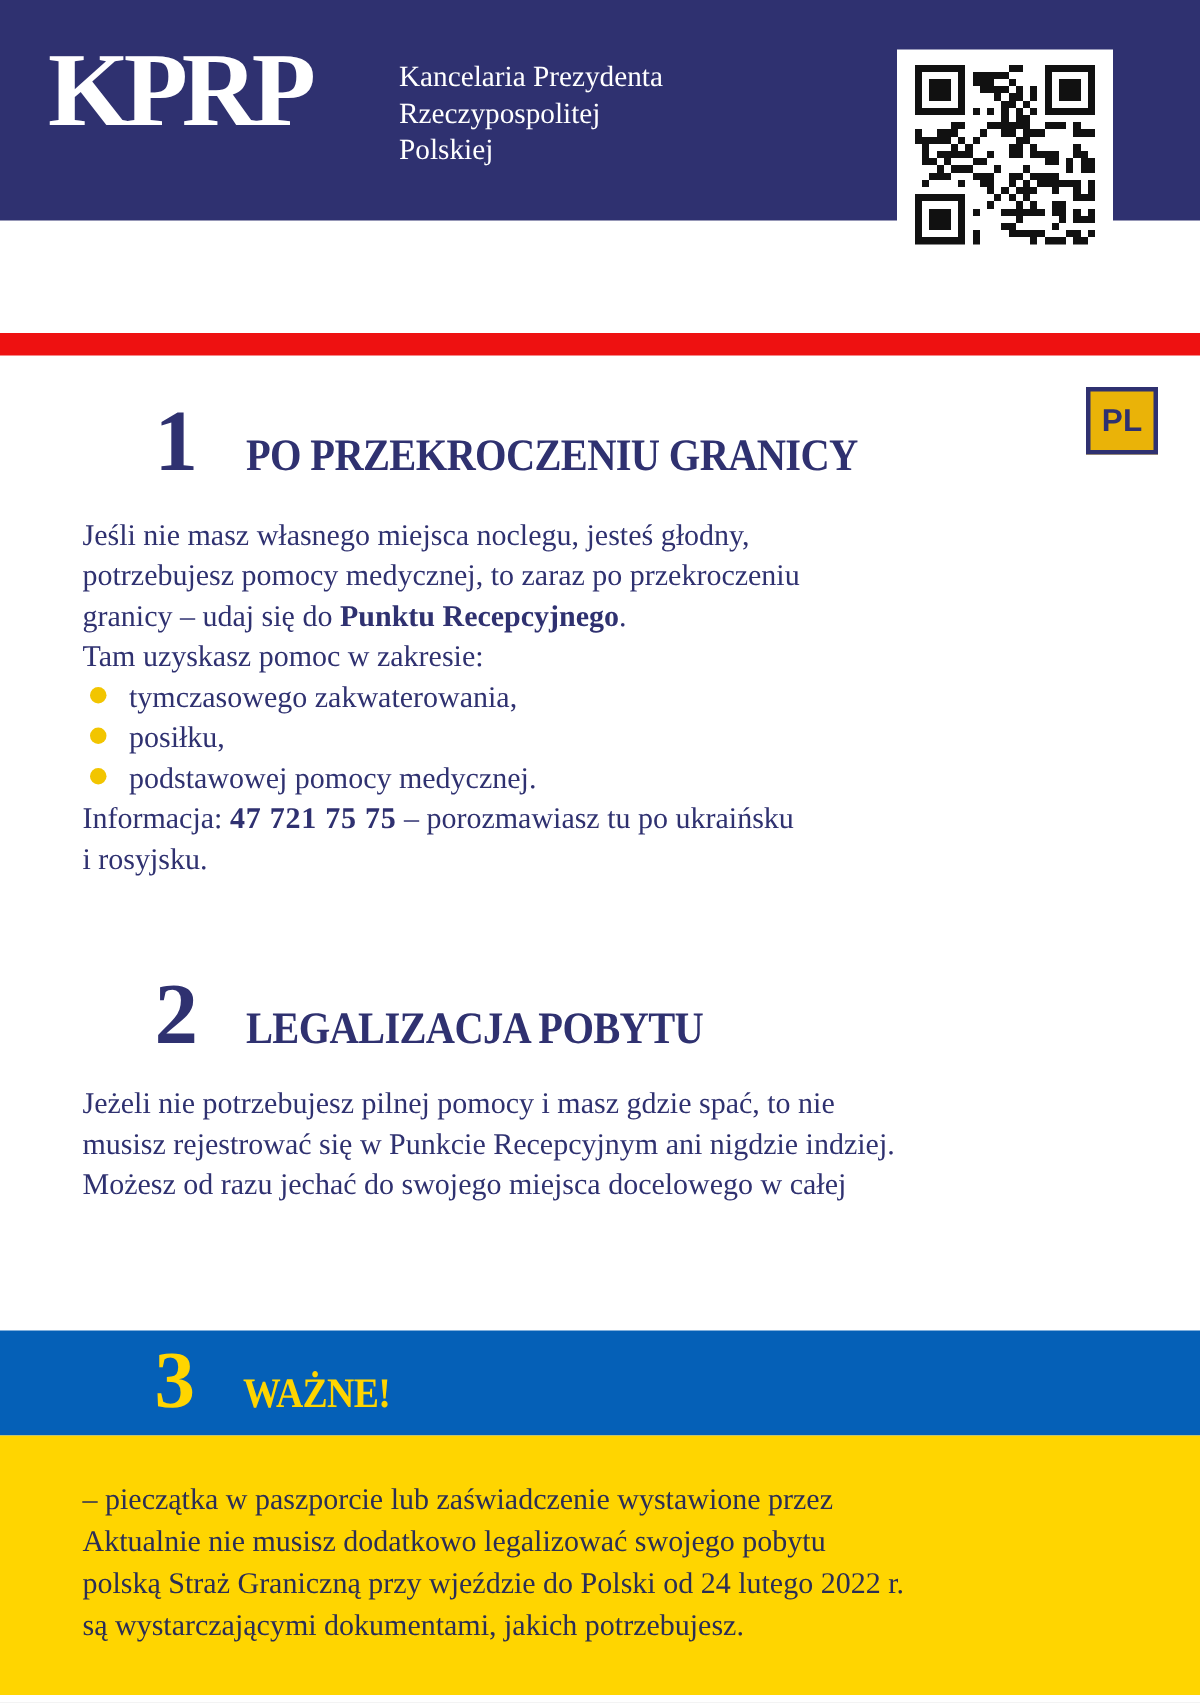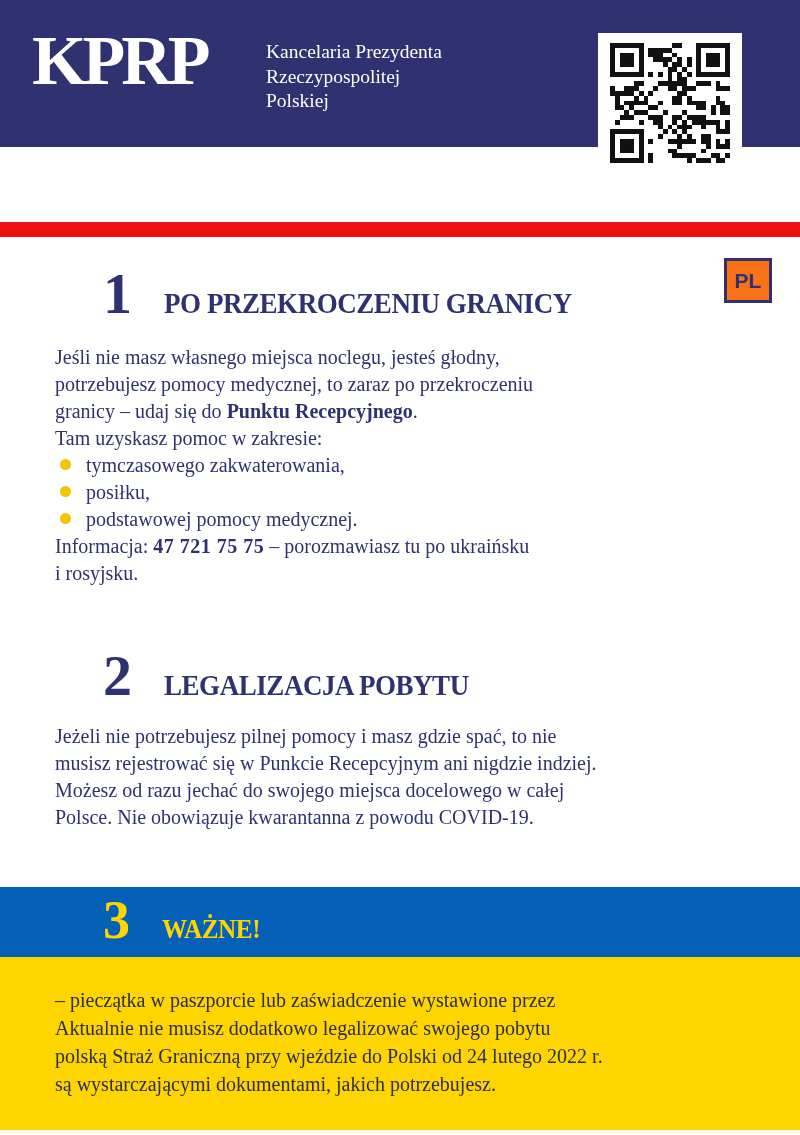--- a/index.html
+++ b/index.html
@@ -15,21 +15,21 @@
         font:bold 70px/1 "Liberation Serif",serif;letter-spacing:-4px;}
   .org{position:absolute;left:266px;top:40px;color:#fff;font-size:19.5px;line-height:24.5px;}
   .qr{position:absolute;left:598px;top:33px;width:144px;height:140px;background:#fff;}
   .qr svg{position:absolute;left:12px;top:10px;width:120px;height:120px;}
   
   .stripe{position:absolute;left:0;width:800px;}
   .stripe.w{top:207px;height:15px;background:#fff;}
   .stripe.r{top:222px;height:15px;background:var(--red);}
   
   .pl-badge{position:absolute;left:724px;top:258px;width:48px;height:45px;box-sizing:border-box;
-        border:3px solid var(--navy);background:#f97316;display:flex;align-items:center;justify-content:center;
+        border:3px solid var(--navy);background:#eab308;display:flex;align-items:center;justify-content:center;
         font:bold 21px "Liberation Sans",sans-serif;color:var(--navy);}
   
   .sec-head{position:absolute;left:103px;display:flex;align-items:baseline;gap:32px;color:var(--navy);white-space:nowrap;}
   .sec-head .num{font:bold 58px/1 "Liberation Serif",serif;}
   .sec-head .ttl{font:bold 30px/1 "Liberation Serif",serif;letter-spacing:-.5px;
         transform:scaleX(.9);transform-origin:left bottom;}
   .s1{top:265px;} .s2{top:647px;}
   .s3{top:893px;color:var(--yellow);} .s3 .num{font-size:54px;} .s3 .ttl{font-size:28px;}
   
   .body{position:absolute;left:55px;width:710px;font-size:20px;line-height:27px;color:var(--navy);}
@@ -368,21 +368,20 @@
   </div>
 
   <div class="sec-head s2">
     <span class="num">2</span>
     <span class="ttl">LEGALIZACJA POBYTU</span>
   </div>
   <div class="body s2b">
     <div class="line">Jeżeli nie potrzebujesz pilnej pomocy i masz gdzie spać, to nie</div>
     <div class="line">musisz rejestrować się w Punkcie Recepcyjnym ani nigdzie indziej.</div>
     <div class="line">Możesz od razu jechać do swojego miejsca docelowego w całej</div>
-    <div class="line">Polsce. Nie obowiązuje kwarantanna z powodu COVID-19.</div>
   </div>
 
   <div class="blue-band"></div>
   <div class="sec-head s3">
     <span class="num">3</span>
     <span class="ttl">WAŻNE!</span>
   </div>
   <div class="yellow-sec"></div>
   <div class="body s3b">
     <div class="line">– pieczątka w paszporcie lub zaświadczenie wystawione przez</div>

